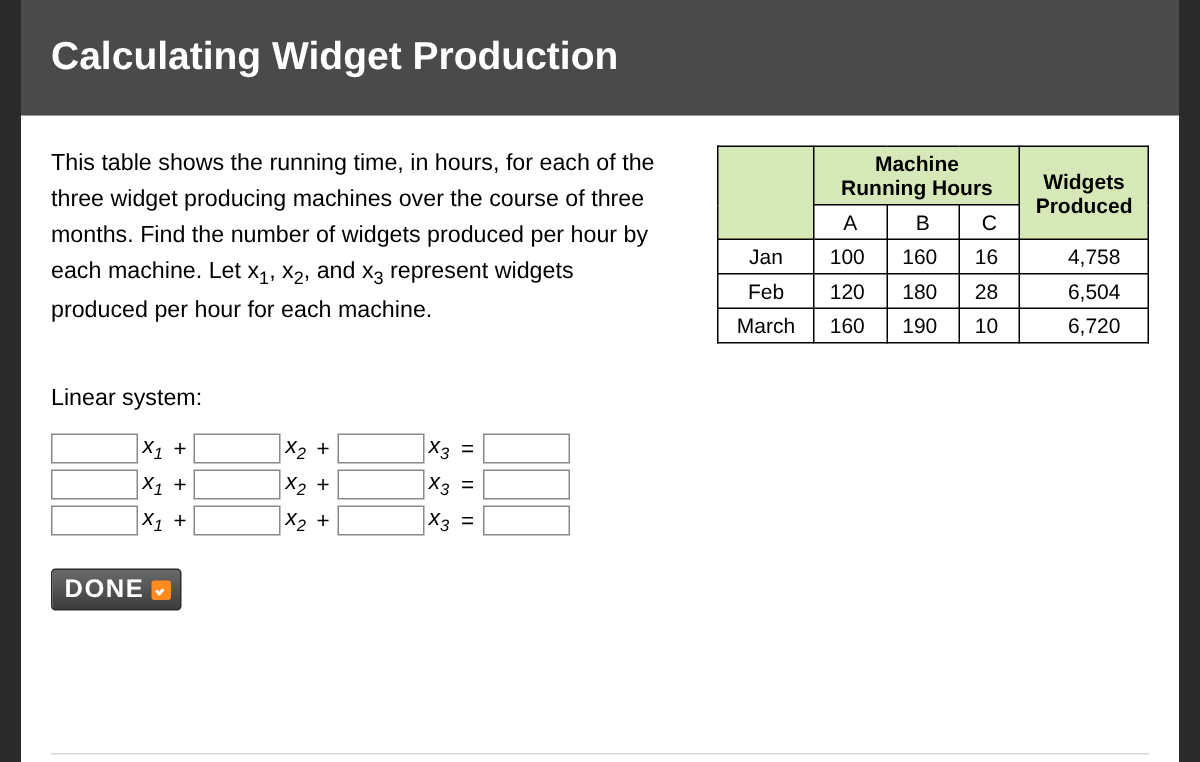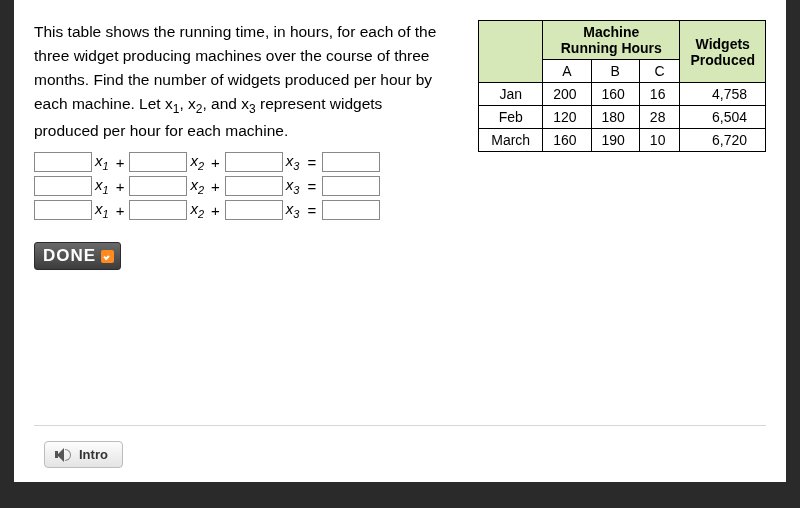--- a/index.html
+++ b/index.html
@@ -162,40 +162,43 @@
     width: 6px; height: 12px;
     border: 1.5px solid #888;
     border-left: none;
     border-radius: 0 10px 10px 0;
   }
 </style>
 </head>
 <body>
 
 <div class="outer">
+  <div class="header">
+    <span>Calculating Widget Production</span>
+  </div>
 
   <div class="content">
     <div class="top-row">
       <div class="problem-text" id="problem-text">This table shows the running time, in hours, for each of the three widget producing machines over the course of three months. Find the number of widgets produced per hour by each machine. Let x<sub>1</sub>, x<sub>2</sub>, and x<sub>3</sub> represent widgets produced per hour for each machine.</div>
 
       <table class="data">
         <tbody>
             <tr>
           <th class="green" rowspan="2" style="border-right:1px solid #000; width:55px;"></th>
           <th class="green" colspan="3">Machine Running Hours</th>
           <th class="green" rowspan="2" style="width:80px;">Widgets Produced</th>
         </tr>
         <tr>
           <td style="width:48px;">A</td>
           <td style="width:48px;">B</td>
           <td style="width:38px;">C</td>
         </tr>
         <tr>
           <td class="rowhdr">Jan</td>
-          <td class="num">200</td>
+          <td class="num">100</td>
           <td class="num">160</td>
           <td class="num">16</td>
           <td class="wid">4,758</td>
         </tr>
         <tr>
           <td class="rowhdr">Feb</td>
           <td class="num">120</td>
           <td class="num">180</td>
           <td class="num">28</td>
           <td class="wid">6,504</td>
@@ -204,20 +207,21 @@
           <td class="rowhdr">March</td>
           <td class="num">160</td>
           <td class="num">190</td>
           <td class="num">10</td>
           <td class="wid">6,720</td>
         </tr>
       </tbody>
         </table>
     </div>
 
+    <div class="section-label">Linear system:</div>
 
     <div id="eqs">
         <div class="eqrow">
           <input type="text" style="">
           <span class="var">x<sub>1</sub></span>
           <span class="plus">+</span>
           <input type="text" style="">
           <span class="var">x<sub>2</sub></span>
           <span class="plus">+</span>
           <input type="text" style="">

